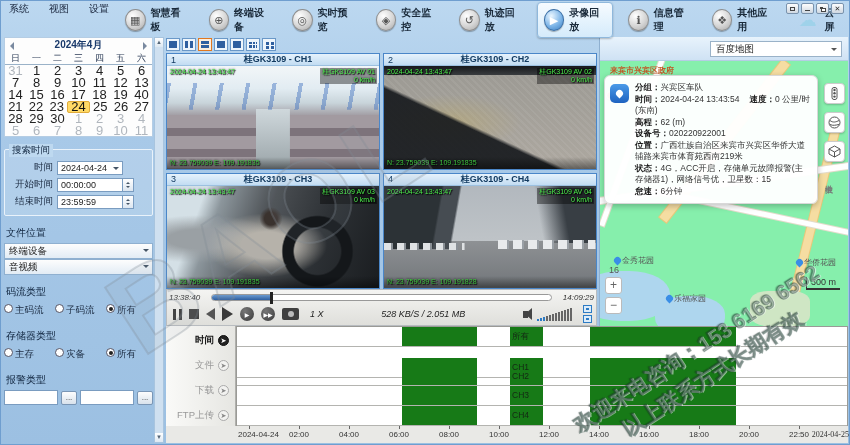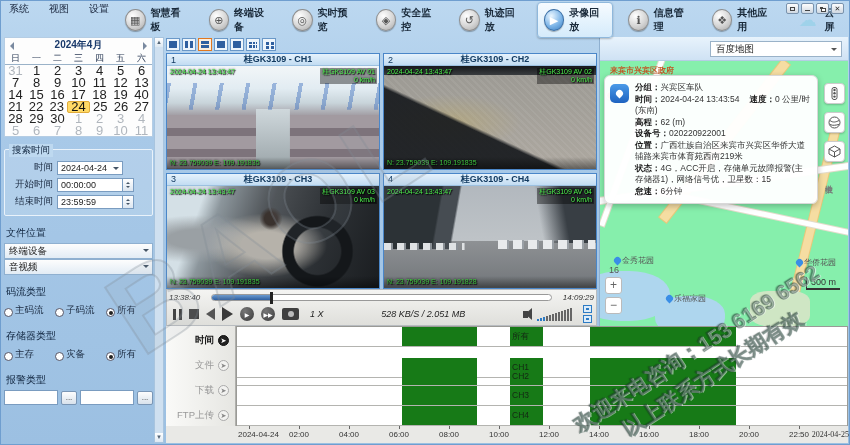--- a/index.html
+++ b/index.html
@@ -47,21 +47,21 @@
   .frow .lbl{width:48px;text-align:right;padding-right:4px;}
   .ibox{flex:0 0 66px;height:14px;background:#fff;border:1px solid #7a9cc0;font-size:9px;line-height:12px;padding:0 3px;color:#222;position:relative;}
   .spin{width:11px;height:14px;border:1px solid #7a9cc0;border-left:none;background:linear-gradient(#fff,#dce6f0);position:relative;}
   .spin:before,.spin:after{content:"";position:absolute;left:2.5px;border:2.5px solid transparent;}
   .spin:before{top:1px;border-bottom-color:#456;}
   .spin:after{bottom:1px;border-top-color:#456;}
   .selbox{height:16px;background:linear-gradient(#fdfdfd,#e2ecf5);border:1px solid #8fb0d0;font-size:9.5px;line-height:14px;padding:0 4px;color:#222;position:relative;}
   .selbox .arr,.ibox .arr{position:absolute;right:3px;top:5px;border:3.5px solid transparent;border-top-color:#456;}
   .plainlbl{margin:10px 0 3px 2px;font-size:10px;color:#10253f;}
   .radio-row{display:flex;gap:4px;padding:2px 0;}
-  .radio{display:flex;align-items:flex-end;gap:2px;flex:1;}
+  .radio{display:flex;align-items:flex-start;gap:2px;flex:1;}
   .rdot{width:9px;height:9px;border-radius:50%;border:1px solid #556;background:#fff;position:relative;}
   .rdot.on:after{content:"";position:absolute;inset:1.5px;border-radius:50%;background:#222;}
   .alarm-fields{display:flex;gap:3px;align-items:center;}
   .afield{flex:1;height:15px;background:#fff;border:1px solid #7a9cc0;}
   .dots-btn{width:16px;height:14px;background:linear-gradient(#fdfdfd,#d8e2ec);border:1px solid #7a96b5;border-radius:2px;font-size:8px;line-height:11px;text-align:center;color:#333;}
 
   
   .video-panel{position:absolute;left:165px;top:36px;width:431px;height:252px;}
   .v-toolbar{height:15px;display:flex;gap:2px;align-items:center;}
   .lay{width:14px;height:13px;background:#eef5fb;border:1px solid #6a98c8;position:relative;}

